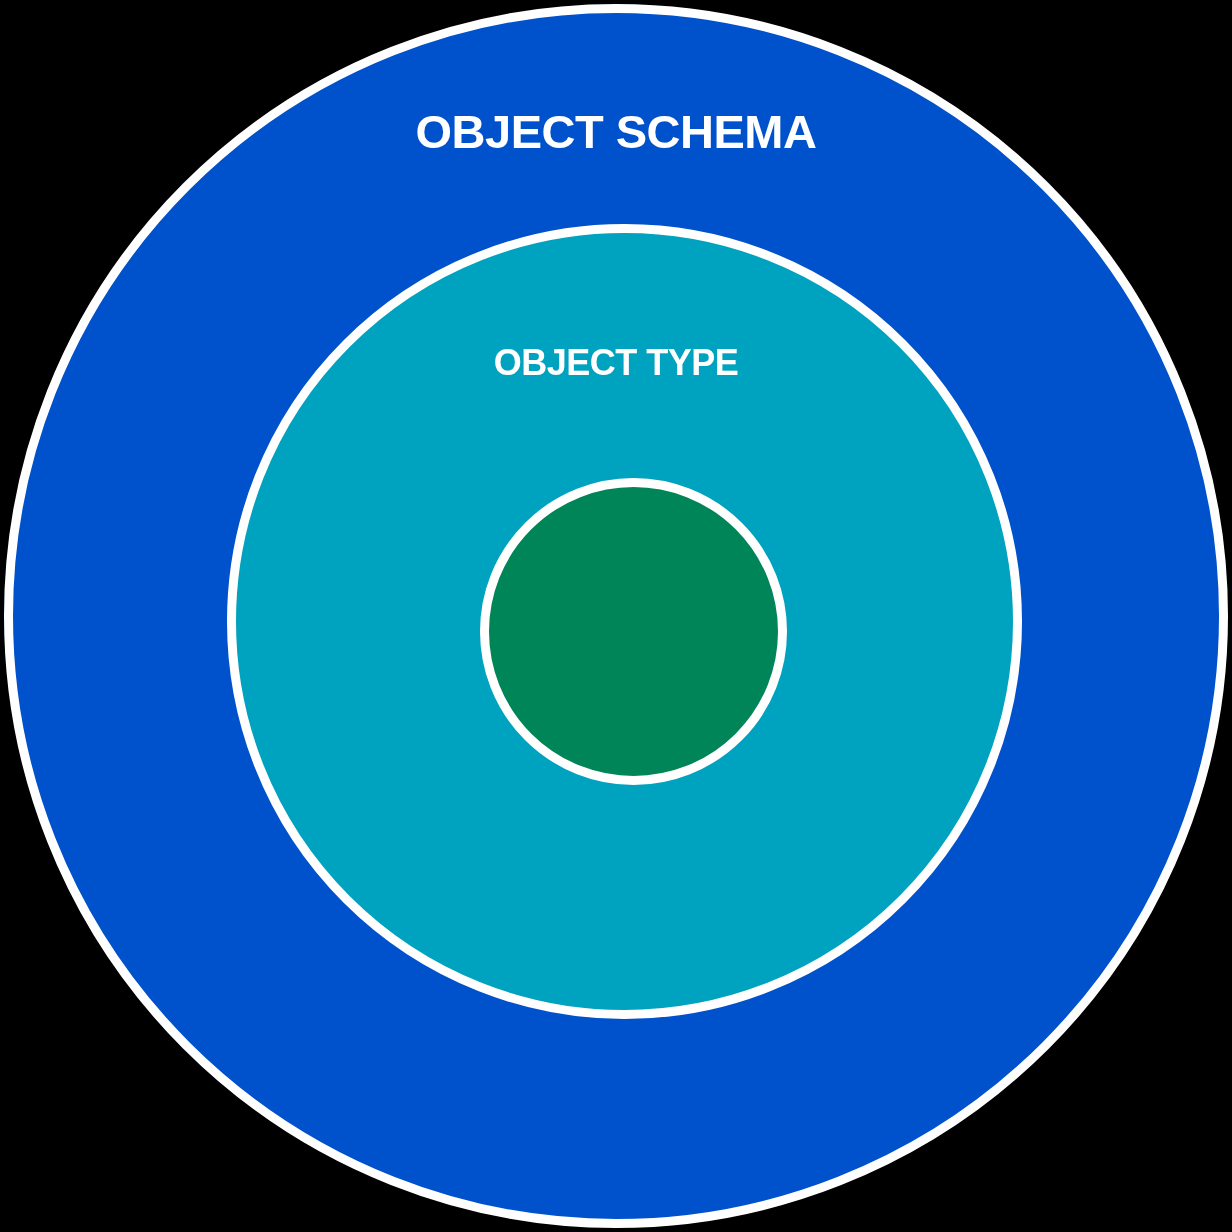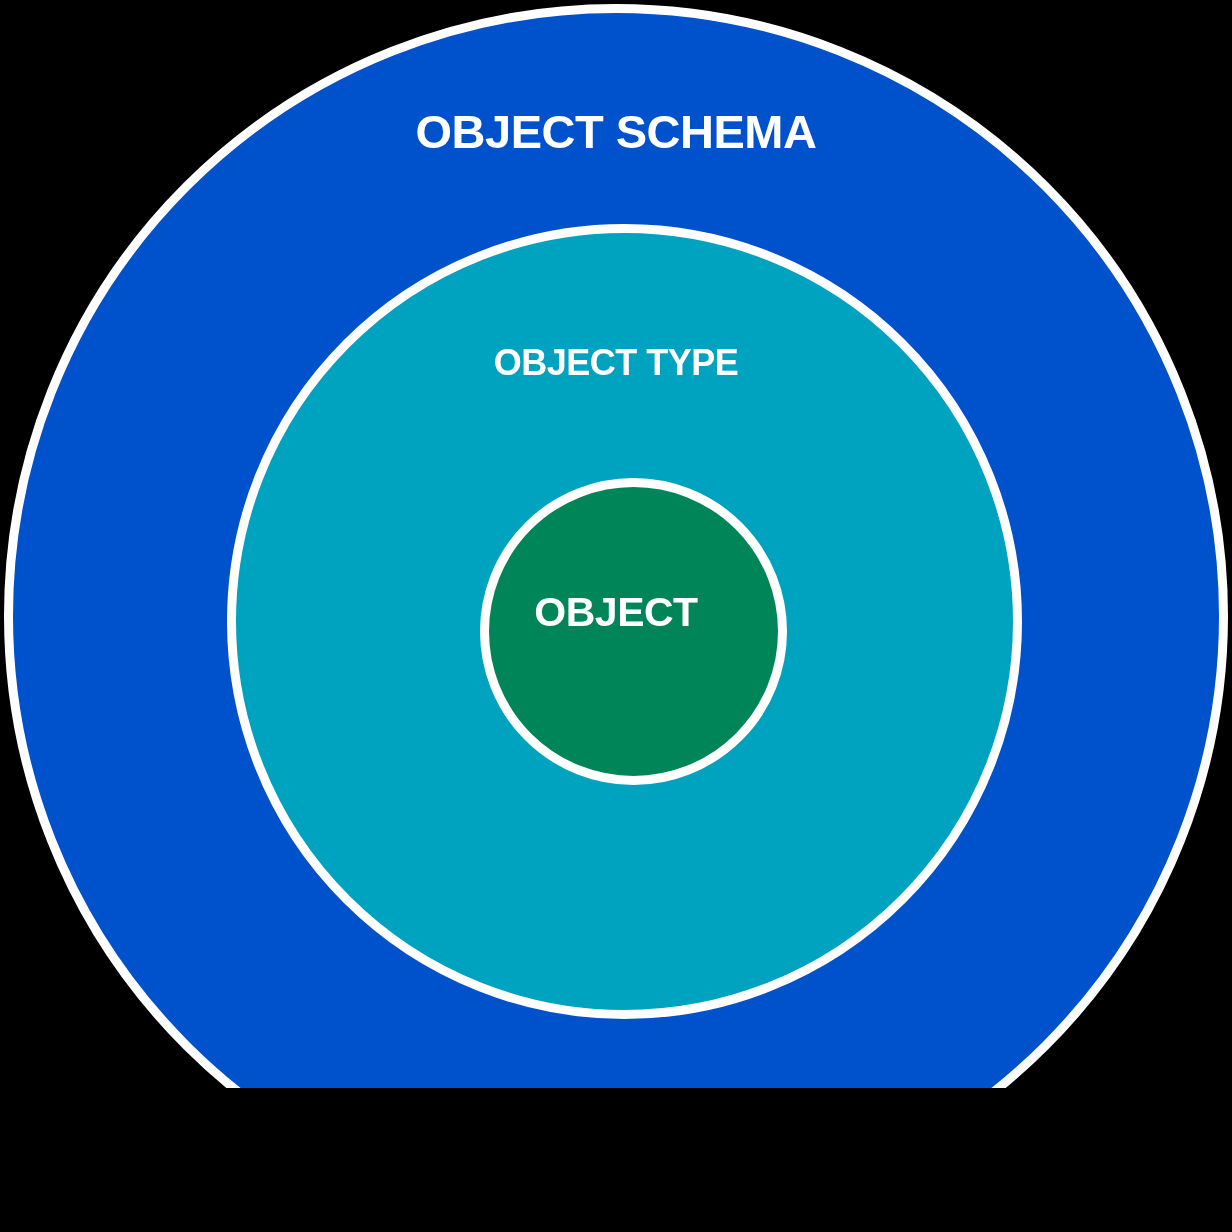--- a/index.html
+++ b/index.html
@@ -5,21 +5,21 @@
 <style>
   html, body {
     margin: 0;
     padding: 0;
     background: #000000;
   }
 
   #stage {
     position: relative;
     width: 1232px;
-    height: 1088px;
+    height: 1232px;
     background: #000000;
     overflow: hidden;
     font-family: "Liberation Sans", sans-serif;
   }
 
   .ring {
     position: absolute;
     border-radius: 50%;
     box-sizing: border-box;
     border: 9px solid #ffffff;
@@ -91,15 +91,14 @@
 
       <div class="ring" id="ring-object" style="left: 244px; top: 245px; background: rgb(0, 133, 88); border-color: rgb(255, 255, 255);">
       </div>
     </div>
   </div>
 
   <div class="ring-label" id="label-schema">OBJECT SCHEMA</div>
 
   <div class="ring-label" id="label-type">OBJECT TYPE</div>
 
-  <div class="ring-label" id="label-object">OBJECT</div>
 
 </div>
 
 </body></html>

